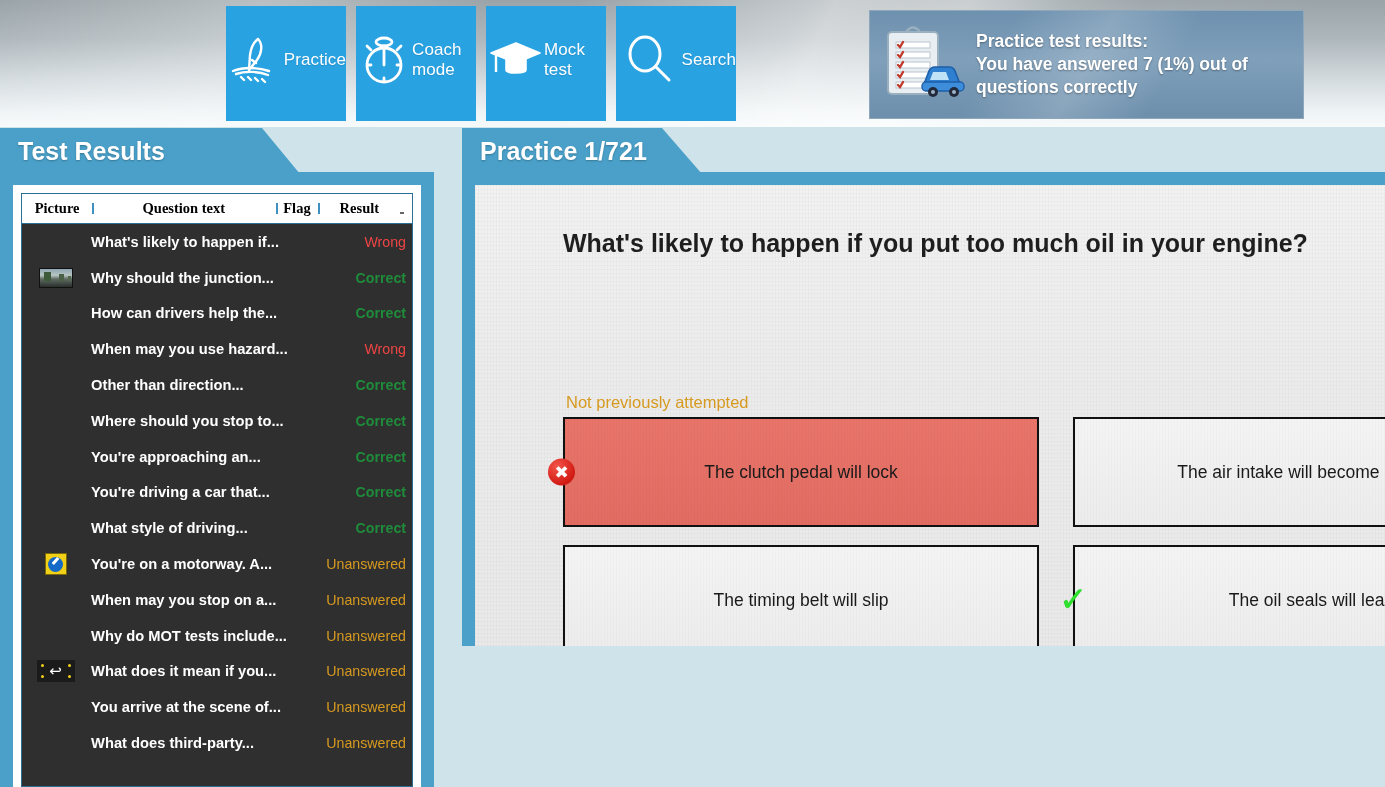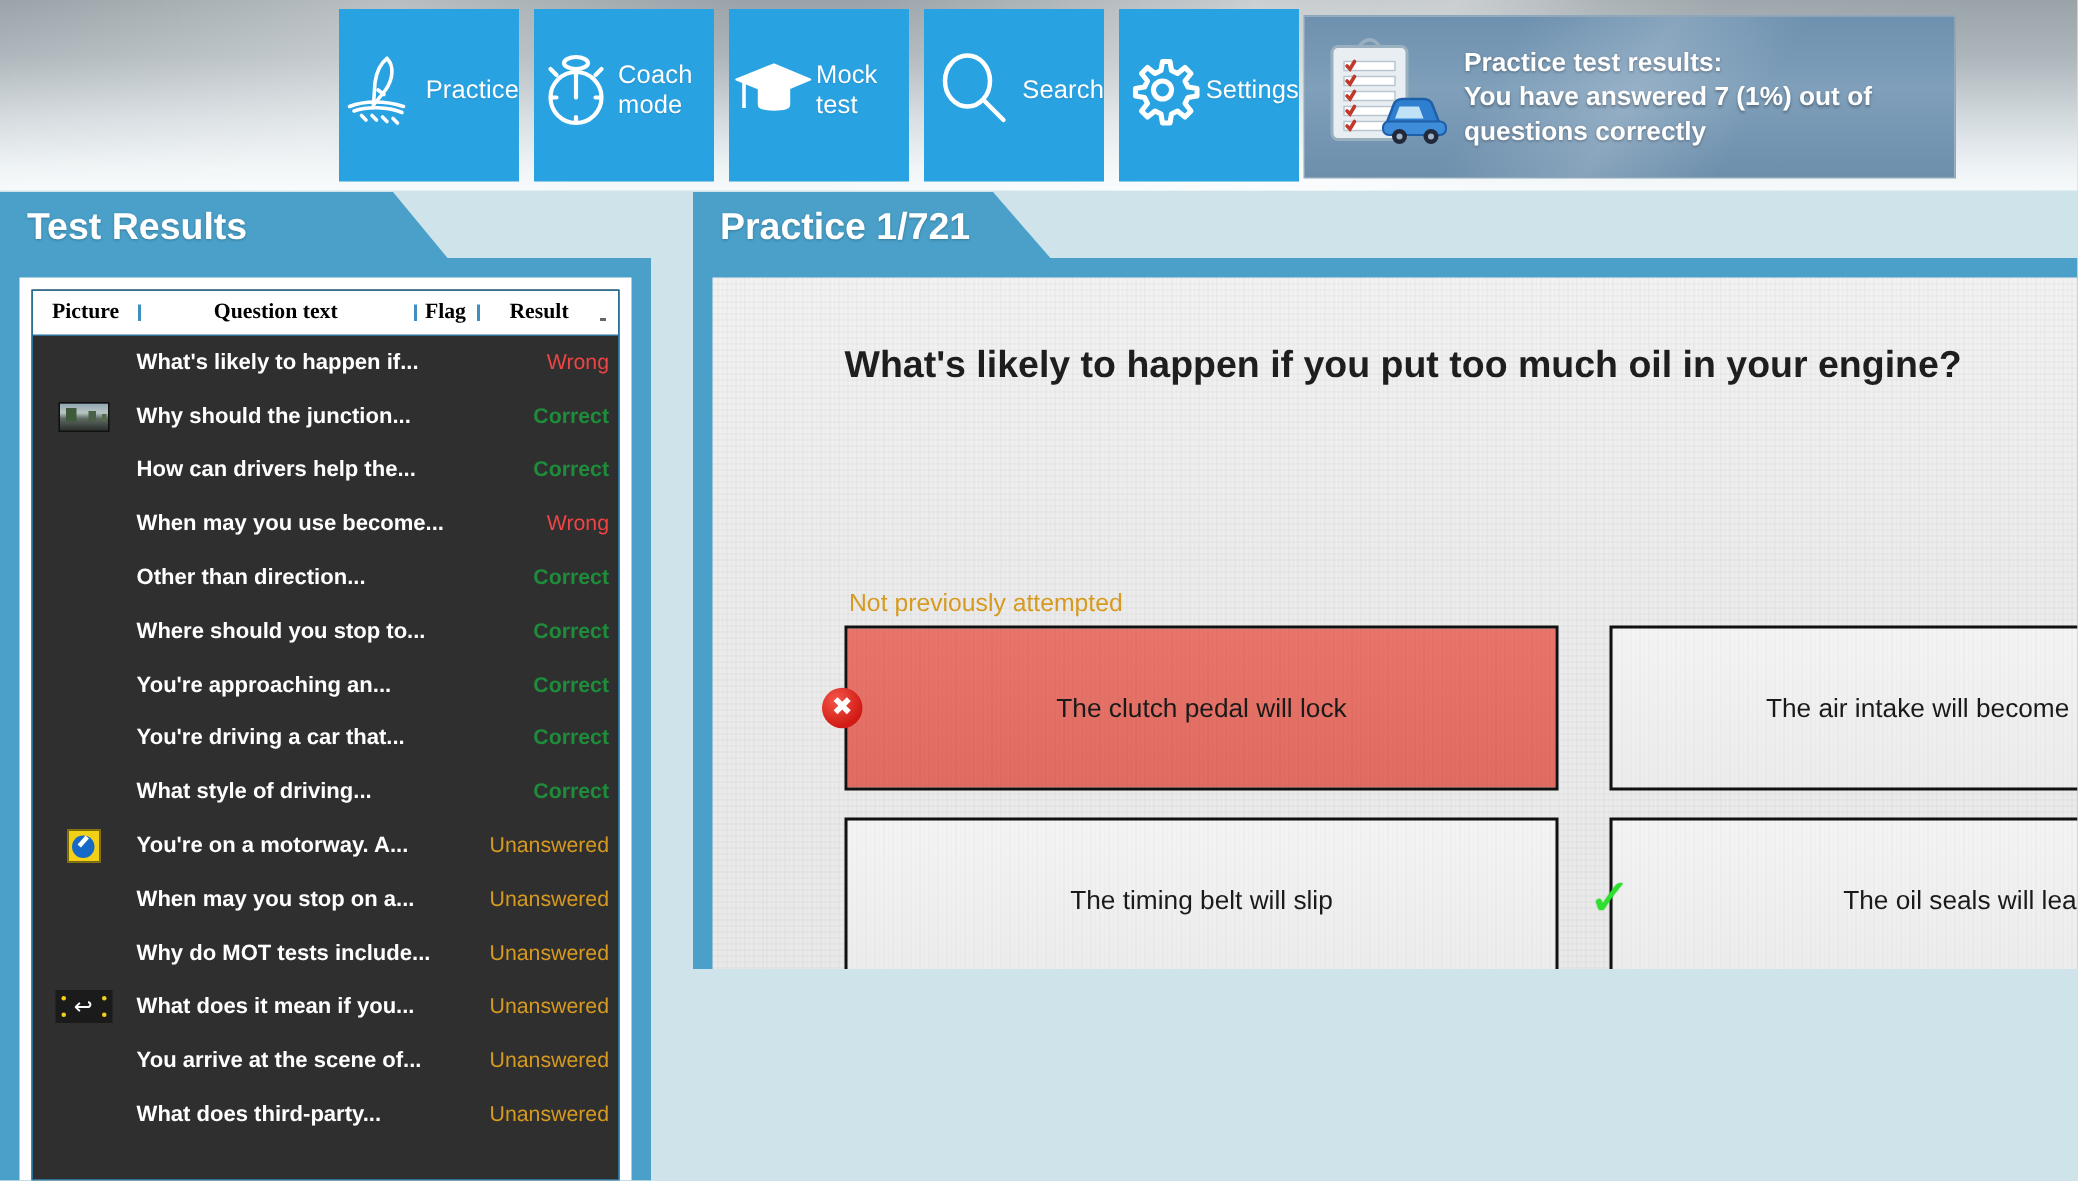--- a/index.html
+++ b/index.html
@@ -331,29 +331,20 @@
   <div class="tile">
     <span class="ico">
       <svg width="54" height="54" viewBox="0 0 54 54" fill="none" stroke="#fff" stroke-width="3" stroke-linecap="round">
         <ellipse cx="23" cy="21" rx="15" ry="17"></ellipse>
         <path d="M34 34 L47 47"></path>
       </svg>
     </span>
     <span class="lbl">Search</span>
   </div>
 
-  <div class="tile">
-    <span class="ico">
-      <svg width="54" height="54" viewBox="0 0 54 54" fill="none" stroke="#fff" stroke-width="3.4" stroke-linecap="round" stroke-linejoin="round">
-        <path d="M27 8 l5 0 1 6 4 2 5-4 4 4 -4 5 2 4 6 1 0 5 -6 1 -2 4 4 5 -4 4 -5-4 -4 2 -1 6 -5 0 -1-6 -4-2 -5 4 -4-4 4-5 -2-4 -6-1 0-5 6-1 2-4 -4-5 4-4 5 4 4-2 z"></path>
-        <circle cx="27" cy="27" r="6"></circle>
-      </svg>
-    </span>
-    <span class="lbl">Settings</span>
-  </div>
 </div>
 
 <div class="results-banner">
   <span>
     <svg width="88" height="82" viewBox="0 0 88 82">
       <rect x="8" y="10" width="50" height="62" rx="4" fill="#e9eef2" stroke="#9bb0bf" stroke-width="2"></rect>
       <path d="M26 10 q7 -9 14 0" fill="none" stroke="#9bb0bf" stroke-width="2.4"></path>
       <g fill="#fff" stroke="#b9c6d0" stroke-width="1">
         <rect x="16" y="20" width="34" height="6"></rect>
         <rect x="16" y="30" width="34" height="6"></rect>
@@ -418,21 +409,21 @@
             <div class="c-res res-Correct">Correct</div>
           </div>
           <div class="row">
             <div class="c-pic"></div>
             <div class="c-q">How can drivers help the...</div>
             <div class="c-pad"></div>
             <div class="c-res res-Correct">Correct</div>
           </div>
           <div class="row">
             <div class="c-pic"></div>
-            <div class="c-q">When may you use become...</div>
+            <div class="c-q">When may you use hazard...</div>
             <div class="c-pad"></div>
             <div class="c-res res-Wrong">Wrong</div>
           </div>
           <div class="row">
             <div class="c-pic"></div>
             <div class="c-q">Other than direction...</div>
             <div class="c-pad"></div>
             <div class="c-res res-Correct">Correct</div>
           </div>
           <div class="row">

